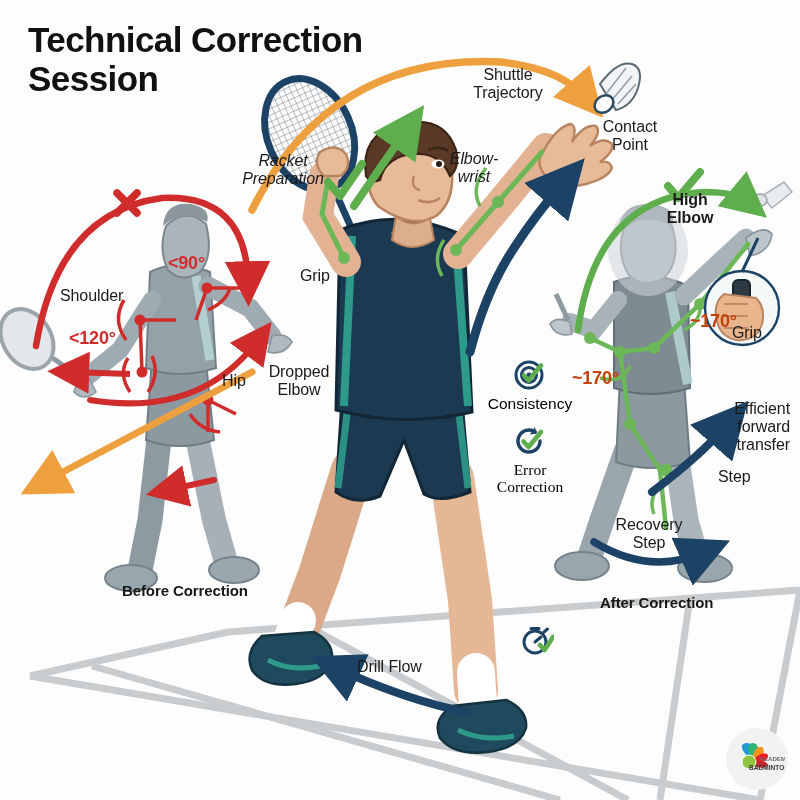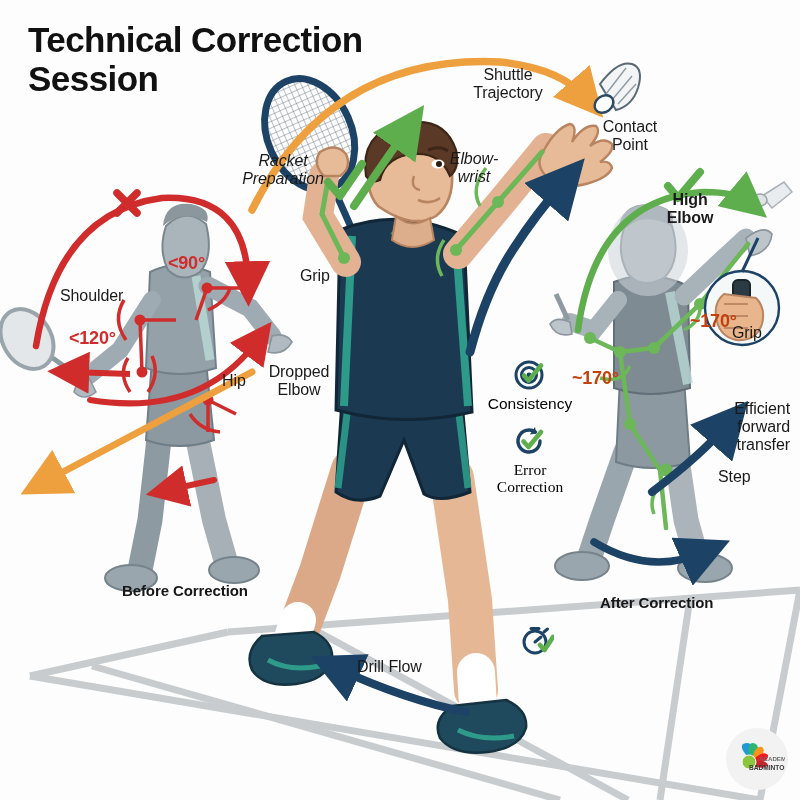--- a/index.html
+++ b/index.html
@@ -391,20 +391,22 @@
   <div class="lbl center" style="left:580px; top:118px; width:100px;">Contact
 Point</div>
 
   <div class="lbl center" style="left:650px; top:191px; width:80px;font-weight:bold;">High
 Elbow</div>
   <div class="lbl" style="left:732px; top:324px;">Grip</div>
   <div class="lbl center" style="left:680px; top:400px; width:110px;text-align:right;">Efficient
 forward
 transfer</div>
   <div class="lbl" style="left:718px; top:468px;">Step</div>
+  <div class="lbl center" style="left:598px; top:516px; width:102px;">Recovery
+Step</div>
   <div class="ang good" style="left:690px; top:311px;">~170°</div>
   <div class="ang good" style="left:572px; top:368px;">~170°</div>
   <div class="caption" style="left:600px; top:594px;">After Correction</div>
 
   <div class="badge" style="left:455px; top:358px;">
     <svg class="bi" width="34" height="34" viewBox="0 0 34 34">
       <circle cx="16" cy="17" r="13" fill="none" stroke="#1c4265" stroke-width="3"></circle>
       <circle cx="16" cy="17" r="7.5" fill="none" stroke="#1c4265" stroke-width="3"></circle>
       <circle cx="16" cy="17" r="2.4" fill="#1c4265"></circle>
       <path d="M11 17.5 L15.5 22.5 L28 7.5" fill="none" stroke="#5fae4e" stroke-width="4.6" stroke-linecap="round" stroke-linejoin="round"></path>

